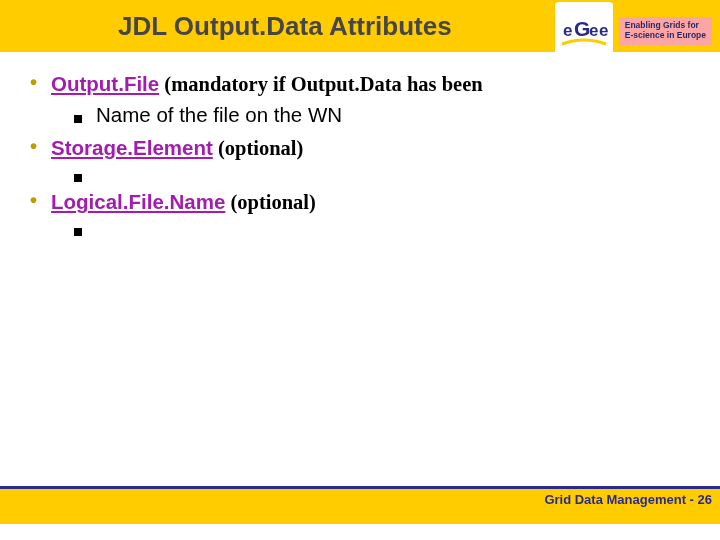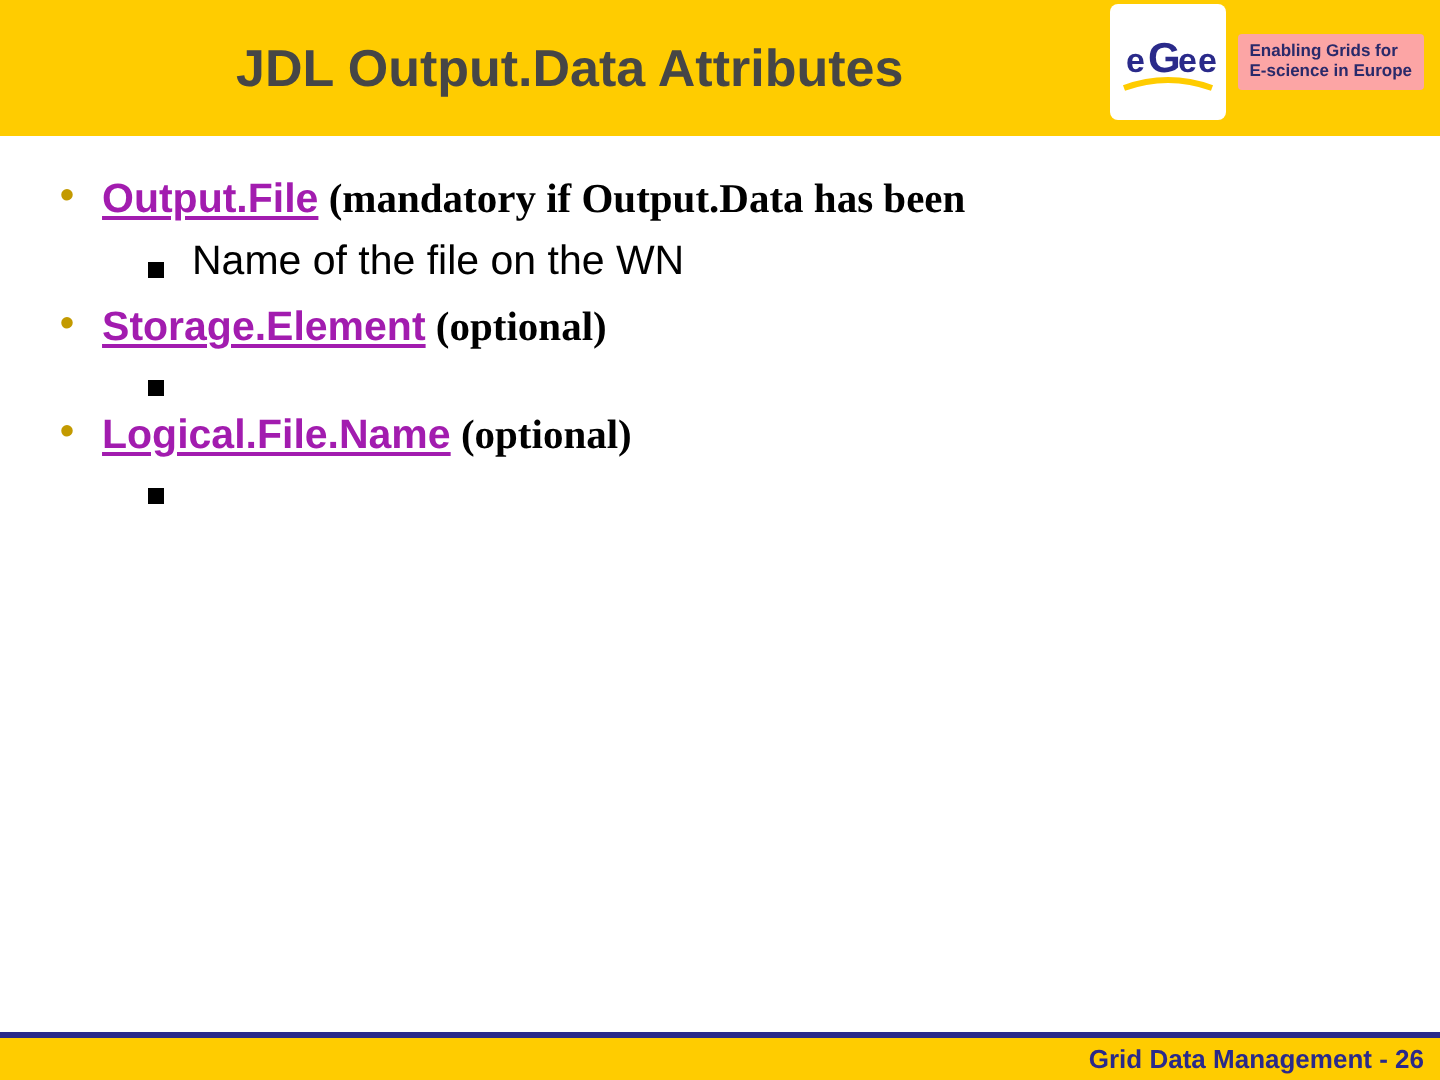--- a/index.html
+++ b/index.html
@@ -6,21 +6,21 @@
   body {
     width: 720px;
     height: 540px;
     font-family: Arial, Helvetica, sans-serif;
     background: #ffffff;
     position: relative;
     overflow: hidden;
   }
   .header {
     width: 100%;
-    height: 68px;
+    height: 52px;
     background: #ffcc00;
     display: flex;
     align-items: center;
     position: relative;
   }
   .title {
     font-size: 26px;
     font-weight: bold;
     color: #464646;
     margin-left: 118px;
@@ -92,24 +92,24 @@
     margin-right: 14px;
     flex-shrink: 0;
   }
   .sub-text {
     font-size: 20.5px;
     line-height: 1.35;
     color: #000;
   }
   .footer {
     position: absolute;
-    bottom: 0;
+    bottom: 16px;
     left: 0;
     width: 100%;
-    height: 24px;
+    height: 38px;
     background: #ffcc00;
     border-top: 3px solid #2a2a8a;
   }
   .footer-text {
     position: absolute;
     right: 8px;
     top: 3px;
     font-size: 13px;
     font-weight: bold;
     color: #2a2a8a;

